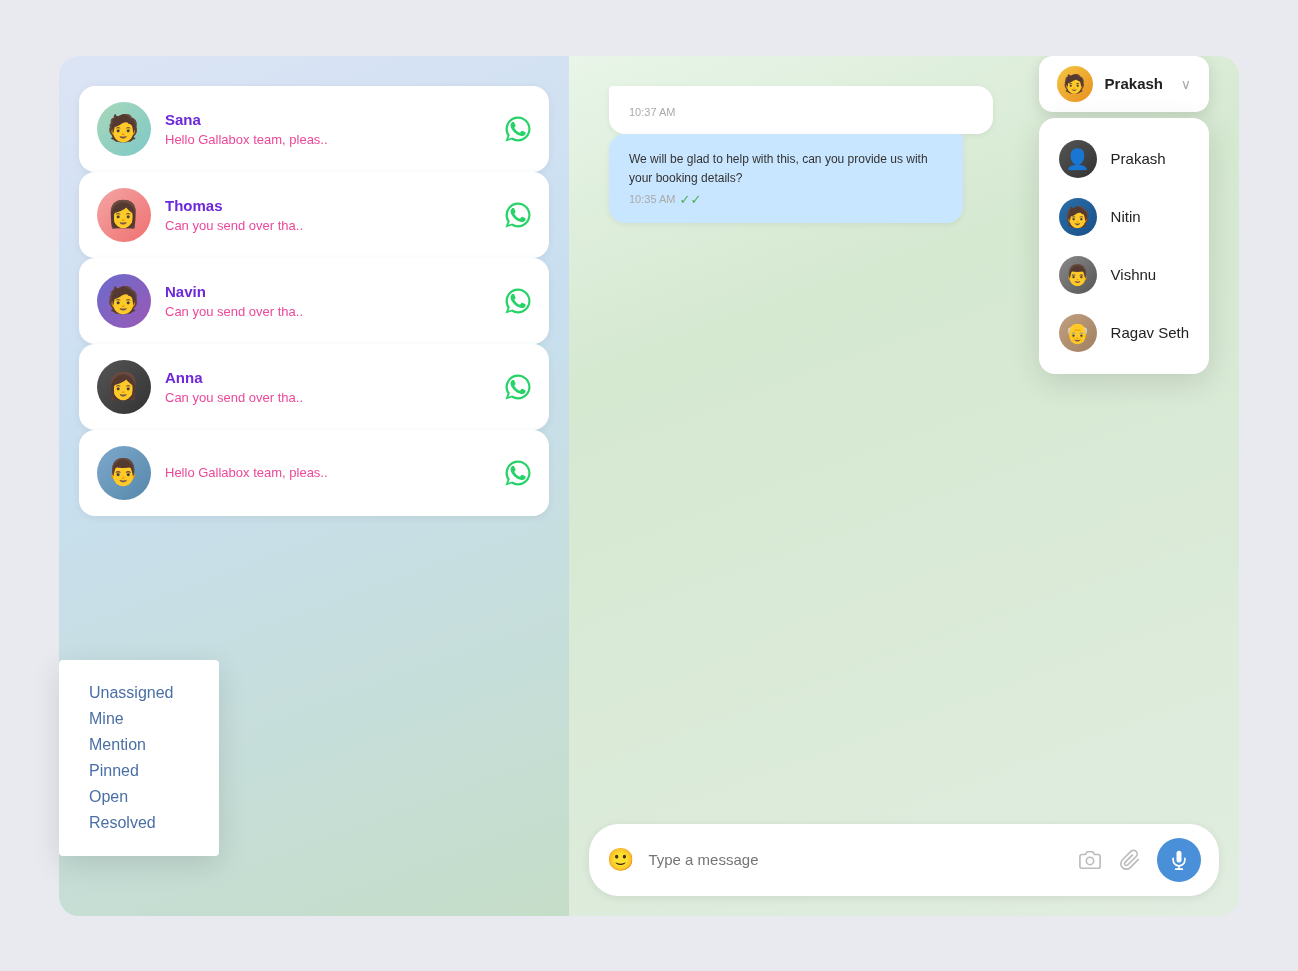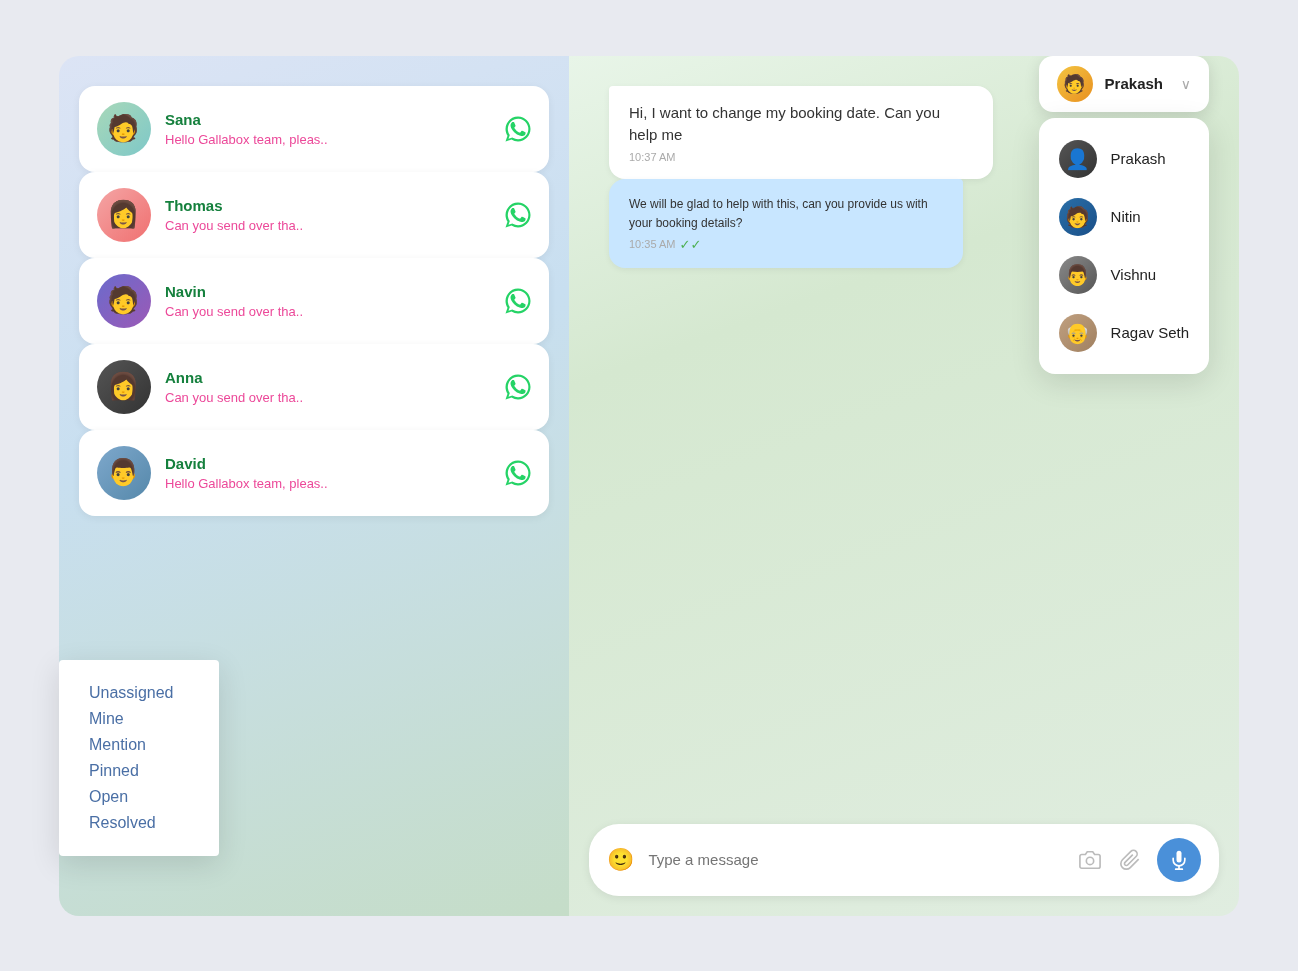--- a/index.html
+++ b/index.html
@@ -58,21 +58,21 @@
     .avatar-sana { background: linear-gradient(135deg, #a8d8b9, #7ec8c8); }
     .avatar-thomas { background: linear-gradient(135deg, #f4a5a5, #f07070); }
     .avatar-navin { background: linear-gradient(135deg, #6b6bcc, #9b59b6); }
     .avatar-anna { background: linear-gradient(135deg, #555, #333); }
     .avatar-david { background: linear-gradient(135deg, #7ea8cc, #5588aa); }
 
     .chat-info { flex: 1; }
     .chat-name {
       font-weight: 700;
       font-size: 15px;
-      color: #15803d;
+      color: #6d28d9;
       margin-bottom: 4px;
     }
     .chat-preview {
       font-size: 13px;
       color: #ec4899;
     }
 
     .whatsapp-icon {
       position: absolute;
       right: 16px;
@@ -368,21 +368,20 @@
     <div class="whatsapp-icon">
       <svg viewBox="0 0 24 24" fill="#25D366">
         <path d="M17.472 14.382c-.297-.149-1.758-.867-2.03-.967-.273-.099-.471-.148-.67.15-.197.297-.767.966-.94 1.164-.173.199-.347.223-.644.075-.297-.15-1.255-.463-2.39-1.475-.883-.788-1.48-1.761-1.653-2.059-.173-.297-.018-.458.13-.606.134-.133.298-.347.446-.52.149-.174.198-.298.298-.497.099-.198.05-.371-.025-.52-.075-.149-.669-1.612-.916-2.207-.242-.579-.487-.5-.669-.51-.173-.008-.371-.01-.57-.01-.198 0-.52.074-.792.372-.272.297-1.04 1.016-1.04 2.479 0 1.462 1.065 2.875 1.213 3.074.149.198 2.096 3.2 5.077 4.487.709.306 1.262.489 1.694.625.712.227 1.36.195 1.871.118.571-.085 1.758-.719 2.006-1.413.248-.694.248-1.289.173-1.413-.074-.124-.272-.198-.57-.347z"></path>
         <path d="M11.999 2C6.477 2 2 6.477 2 12c0 1.989.584 3.842 1.592 5.39L2 22l4.744-1.545A9.96 9.96 0 0 0 12 22c5.523 0 10-4.477 10-10S17.523 2 12 2zm0 18.2a8.19 8.19 0 0 1-4.186-1.148l-.3-.178-3.11 1.013 1.038-3.025-.196-.31A8.2 8.2 0 1 1 12 20.2z"></path>
       </svg>
     </div>
   </div>
         <div class="chat-card">
     <div class="avatar avatar-david">👨</div>
     <div class="chat-info">
-      <div class="chat-name">David</div>
       <div class="chat-preview">Hello Gallabox team, pleas..</div>
     </div>
     <div class="whatsapp-icon">
       <svg viewBox="0 0 24 24" fill="#25D366">
         <path d="M17.472 14.382c-.297-.149-1.758-.867-2.03-.967-.273-.099-.471-.148-.67.15-.197.297-.767.966-.94 1.164-.173.199-.347.223-.644.075-.297-.15-1.255-.463-2.39-1.475-.883-.788-1.48-1.761-1.653-2.059-.173-.297-.018-.458.13-.606.134-.133.298-.347.446-.52.149-.174.198-.298.298-.497.099-.198.05-.371-.025-.52-.075-.149-.669-1.612-.916-2.207-.242-.579-.487-.5-.669-.51-.173-.008-.371-.01-.57-.01-.198 0-.52.074-.792.372-.272.297-1.04 1.016-1.04 2.479 0 1.462 1.065 2.875 1.213 3.074.149.198 2.096 3.2 5.077 4.487.709.306 1.262.489 1.694.625.712.227 1.36.195 1.871.118.571-.085 1.758-.719 2.006-1.413.248-.694.248-1.289.173-1.413-.074-.124-.272-.198-.57-.347z"></path>
         <path d="M11.999 2C6.477 2 2 6.477 2 12c0 1.989.584 3.842 1.592 5.39L2 22l4.744-1.545A9.96 9.96 0 0 0 12 22c5.523 0 10-4.477 10-10S17.523 2 12 2zm0 18.2a8.19 8.19 0 0 1-4.186-1.148l-.3-.178-3.11 1.013 1.038-3.025-.196-.31A8.2 8.2 0 1 1 12 20.2z"></path>
       </svg>
     </div>
   </div>
       </div>
@@ -425,21 +424,20 @@
     <div class="dropdown-item-avatar da-ragav">👴</div>
     <span class="dropdown-item-name">Ragav Seth</span>
   </div>
           </div>
       </div>
     </div>
 
     <div class="chat-messages">
       <div id="messages-container">
           <div class="message-incoming">
-      <div class="msg-text">Hi, I want to change my booking date. Can you help me</div>
       <div class="message-time">10:37 AM</div>
     </div>
           <div class="message-outgoing">
       <div class="msg-text">We will be glad to help with this, can you provide us with your booking details?</div>
       <div class="message-time">
         10:35 AM <span class="double-check">✓✓</span>
       </div>
     </div>
         </div>
     </div>

